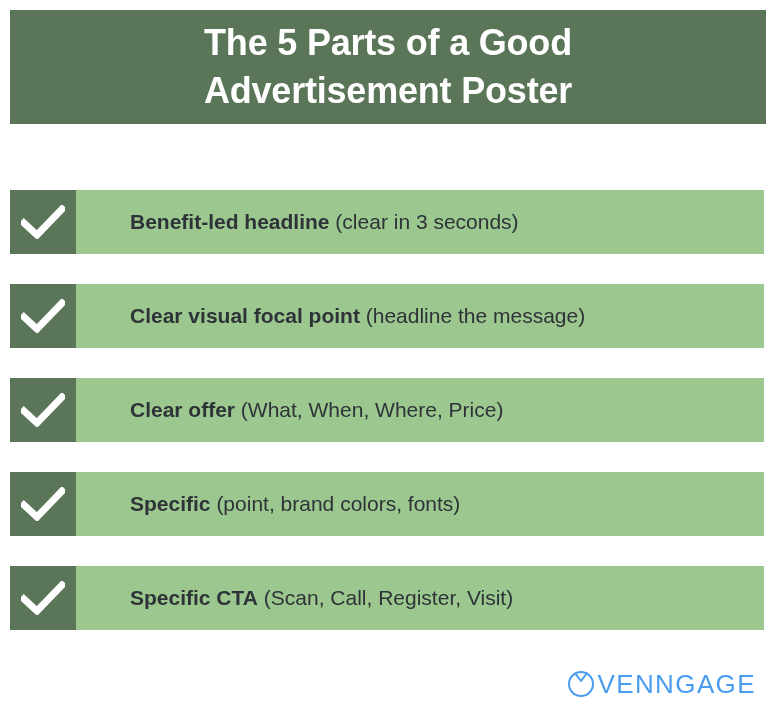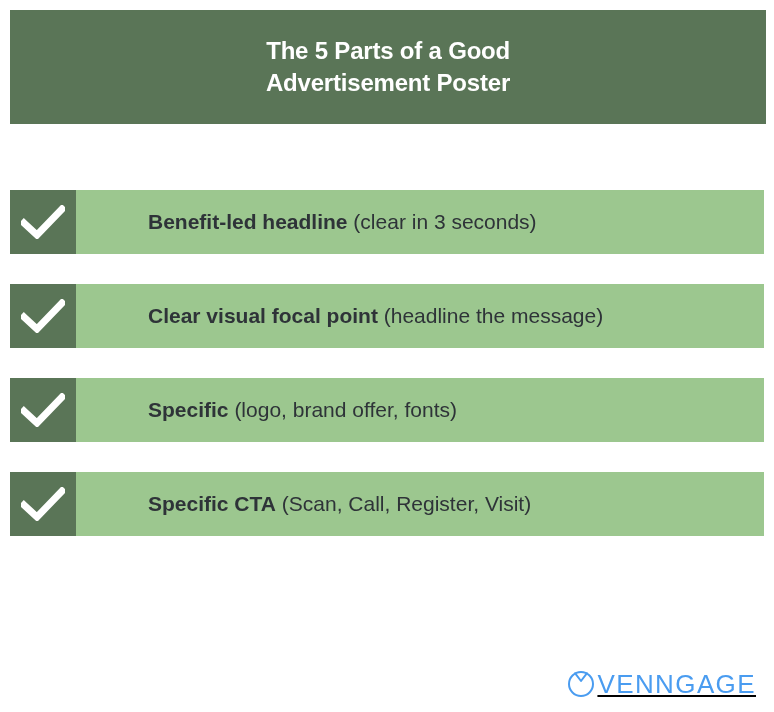--- a/index.html
+++ b/index.html
@@ -31,24 +31,24 @@
     height: 114px;
     background: #5a7557;
     display: flex;
     align-items: center;
     justify-content: center;
     box-sizing: border-box;
     padding: 0 20px;
   }
   .header-title {
     color: #ffffff;
-    font-size: 24px;
+    font-size: 36px;
     font-weight: bold;
     line-height: 1.33;
-    text-align: right;
+    text-align: center;
     letter-spacing: -0.2px;
     white-space: pre-line;
     margin: 0;
   }
 
   
   .checklist {
     position: absolute;
     left: 10px;
     top: 190px;
@@ -74,21 +74,21 @@
     justify-content: center;
   }
   .check-box svg {
     display: block;
   }
   .row-bar {
     flex: 1 1 auto;
     background: #9cc78f;
     display: flex;
     align-items: center;
-    padding-left: 72px;
+    padding-left: 54px;
     box-sizing: border-box;
   }
   .row-text {
     font-size: 21px;
     color: #2e3338;
     line-height: 1.2;
     white-space: nowrap;
   }
   .row-text .lead {
     font-weight: bold;
@@ -98,21 +98,20 @@
   }
 
   
   .footer {
     position: absolute;
     right: 18px;
     bottom: 14px;
     display: flex;
     align-items: center;
     gap: 2px;
-    text-decoration: underline;
   }
   .venn-mark {
     width: 28px;
     height: 28px;
     display: block;
   }
   .venn-word {
     color: #4a9cf0;
     font-size: 26px;
     letter-spacing: 1.4px;
@@ -151,30 +150,42 @@
           <path d="M3 18 L16 30 L41 4" fill="none" stroke="#ffffff" stroke-width="7" stroke-linecap="square" stroke-linejoin="miter"></path>
         </svg>
       </div>
       <div class="row-bar">
         <div class="row-text">
           <span class="lead">Clear visual focal point</span><span class="tail"> (headline the message)</span>
         </div>
       </div>
     </div>
 
-
-    <div class="check-row">
-      <div class="check-box">
-        <svg class="check-glyph" width="44" height="34" viewBox="0 0 44 34" aria-hidden="true">
-          <path d="M3 18 L16 30 L41 4" fill="none" stroke="#ffffff" stroke-width="7" stroke-linecap="square" stroke-linejoin="miter"></path>
-        </svg>
-      </div>
-      <div class="row-bar">
-        <div class="row-text">
-          <span class="lead">Specific</span><span class="tail"> (logo, brand offer, fonts)</span>
+    <div class="check-row">
+      <div class="check-box">
+        <svg class="check-glyph" width="44" height="34" viewBox="0 0 44 34" aria-hidden="true">
+          <path d="M3 18 L16 30 L41 4" fill="none" stroke="#ffffff" stroke-width="7" stroke-linecap="square" stroke-linejoin="miter"></path>
+        </svg>
+      </div>
+      <div class="row-bar">
+        <div class="row-text">
+          <span class="lead">Clear offer</span><span class="tail"> (What, When, Where, Price)</span>
+        </div>
+      </div>
+    </div>
+
+    <div class="check-row">
+      <div class="check-box">
+        <svg class="check-glyph" width="44" height="34" viewBox="0 0 44 34" aria-hidden="true">
+          <path d="M3 18 L16 30 L41 4" fill="none" stroke="#ffffff" stroke-width="7" stroke-linecap="square" stroke-linejoin="miter"></path>
+        </svg>
+      </div>
+      <div class="row-bar">
+        <div class="row-text">
+          <span class="lead">Specific</span><span class="tail"> (point, brand colors, fonts)</span>
         </div>
       </div>
     </div>
 
     <div class="check-row">
       <div class="check-box">
         <svg class="check-glyph" width="44" height="34" viewBox="0 0 44 34" aria-hidden="true">
           <path d="M3 18 L16 30 L41 4" fill="none" stroke="#ffffff" stroke-width="7" stroke-linecap="square" stroke-linejoin="miter"></path>
         </svg>
       </div>

